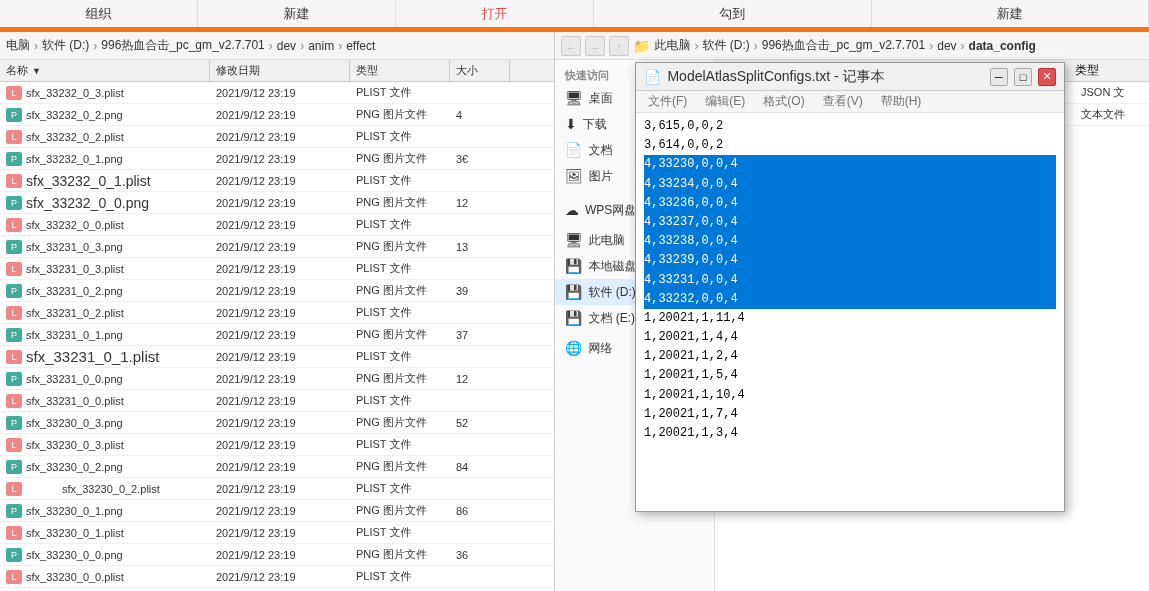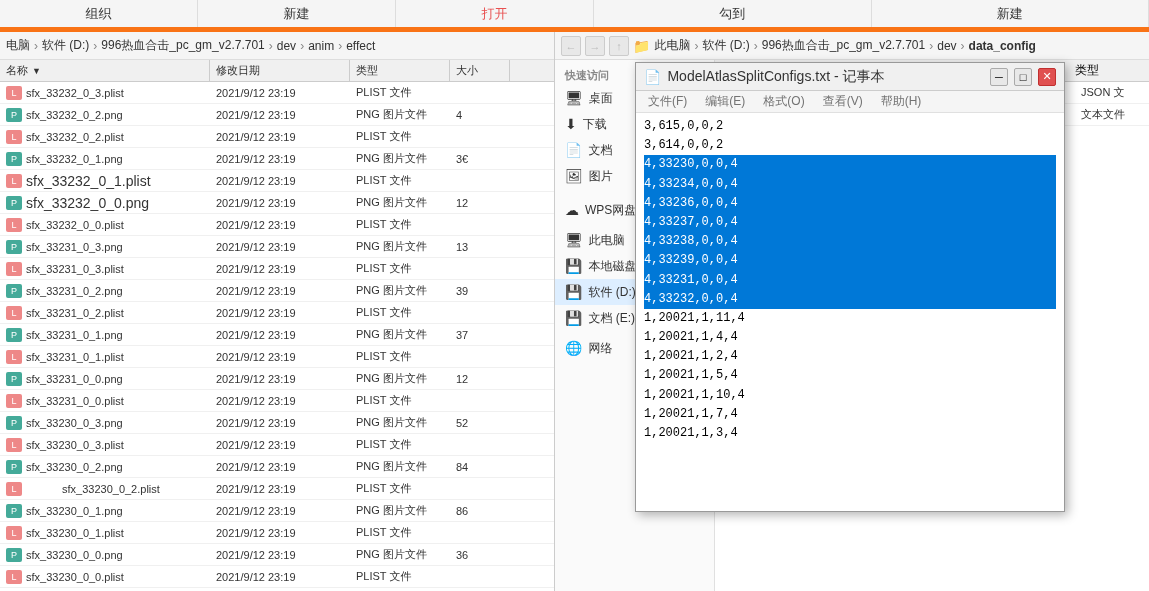--- a/index.html
+++ b/index.html
@@ -479,21 +479,21 @@
       <span style="display:inline-block;width:16px;height:14px;background:#4a9;border-radius:2px;margin-right:4px;flex-shrink:0;vertical-align:middle;font-size:9px;color:#fff;text-align:center;line-height:14px;">P</span>
       <span style="font-size:11px;">sfx_33231_0_1.png</span>
     </div>
     <div class="col col-date">2021/9/12 23:19</div>
     <div class="col col-type">PNG 图片文件</div>
     <div class="col col-size">37</div>
   </div>
         <div class="file-row">
     <div class="file-name-cell col col-name">
       <span style="display:inline-block;width:16px;height:14px;background:#e88;border-radius:2px;margin-right:4px;flex-shrink:0;vertical-align:middle;font-size:9px;color:#fff;text-align:center;line-height:14px;">L</span>
-      <span style="font-size:11px;">sfx_33231_0_1.plist</span>
+      <span style="font-size:15px;">sfx_33231_0_1.plist</span>
     </div>
     <div class="col col-date">2021/9/12 23:19</div>
     <div class="col col-type">PLIST 文件</div>
     <div class="col col-size"></div>
   </div>
         <div class="file-row">
     <div class="file-name-cell col col-name">
       <span style="display:inline-block;width:16px;height:14px;background:#4a9;border-radius:2px;margin-right:4px;flex-shrink:0;vertical-align:middle;font-size:9px;color:#fff;text-align:center;line-height:14px;">P</span>
       <span style="font-size:11px;">sfx_33231_0_0.png</span>
     </div>

